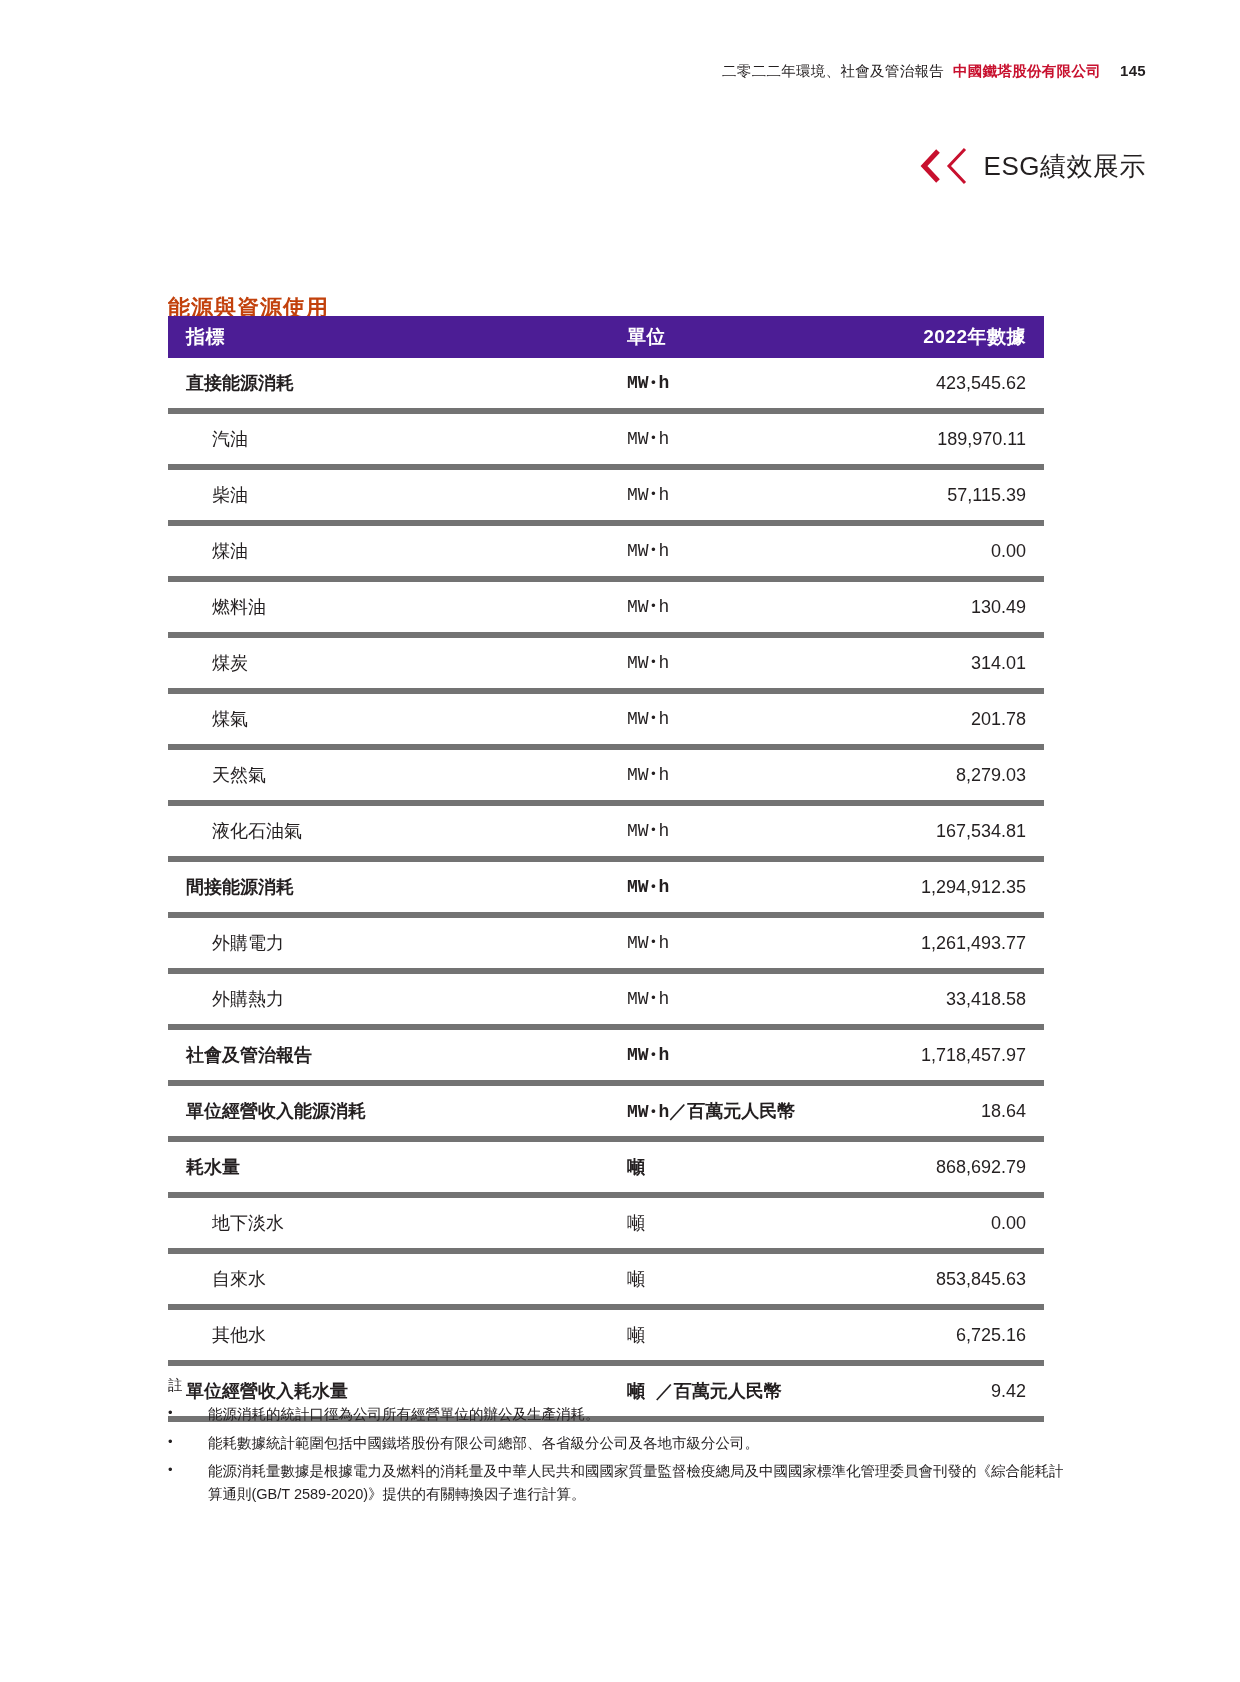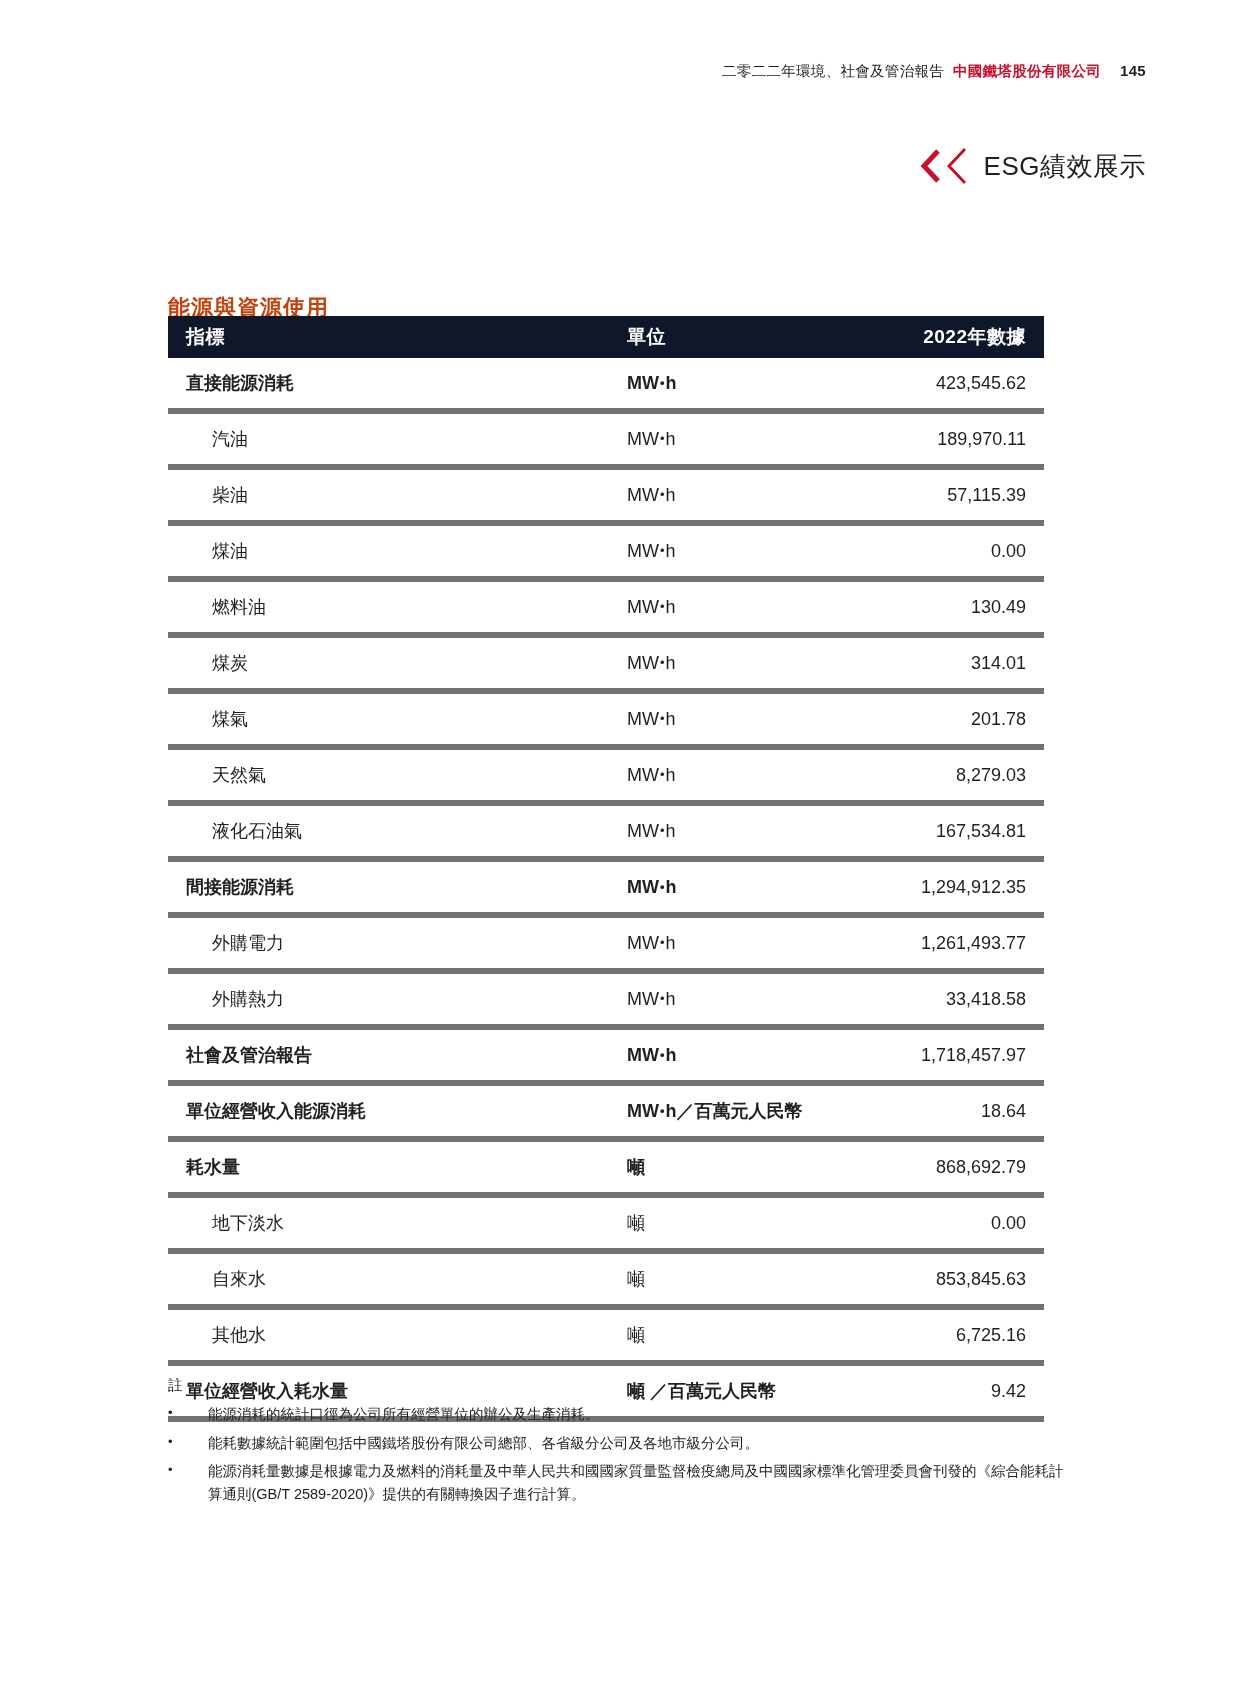--- a/index.html
+++ b/index.html
@@ -92,21 +92,21 @@
   table.esg {
     border-collapse: collapse;
     width: 876px;
     table-layout: fixed;
   }
   table.esg col.c-ind { width: 441px; }
   table.esg col.c-unit { width: 269px; }
   table.esg col.c-val { width: 166px; }
 
   table.esg thead th {
-    background: #0f172a;
+    background: #4c1d95;
     color: #ffffff;
     font-size: 19px;
     font-weight: bold;
     height: 42px;
     padding: 0 0 0 18px;
     text-align: left;
     letter-spacing: 0.5px;
     vertical-align: middle;
   }
   table.esg thead th.val {
@@ -126,20 +126,21 @@
   }
   td.ind {
     padding-left: 18px;
   }
   td.ind.sub {
     padding-left: 44px;
     margin-top: 24px;
   }
   td.unit {
     padding-left: 18px;
+    font-family: Liberation Mono, monospace;
   }
   td.val {
     text-align: right;
     padding-right: 18px;
   }
   tr.bold td.ind,
   tr.bold td.unit {
     font-weight: bold;
   }
   .dot {

